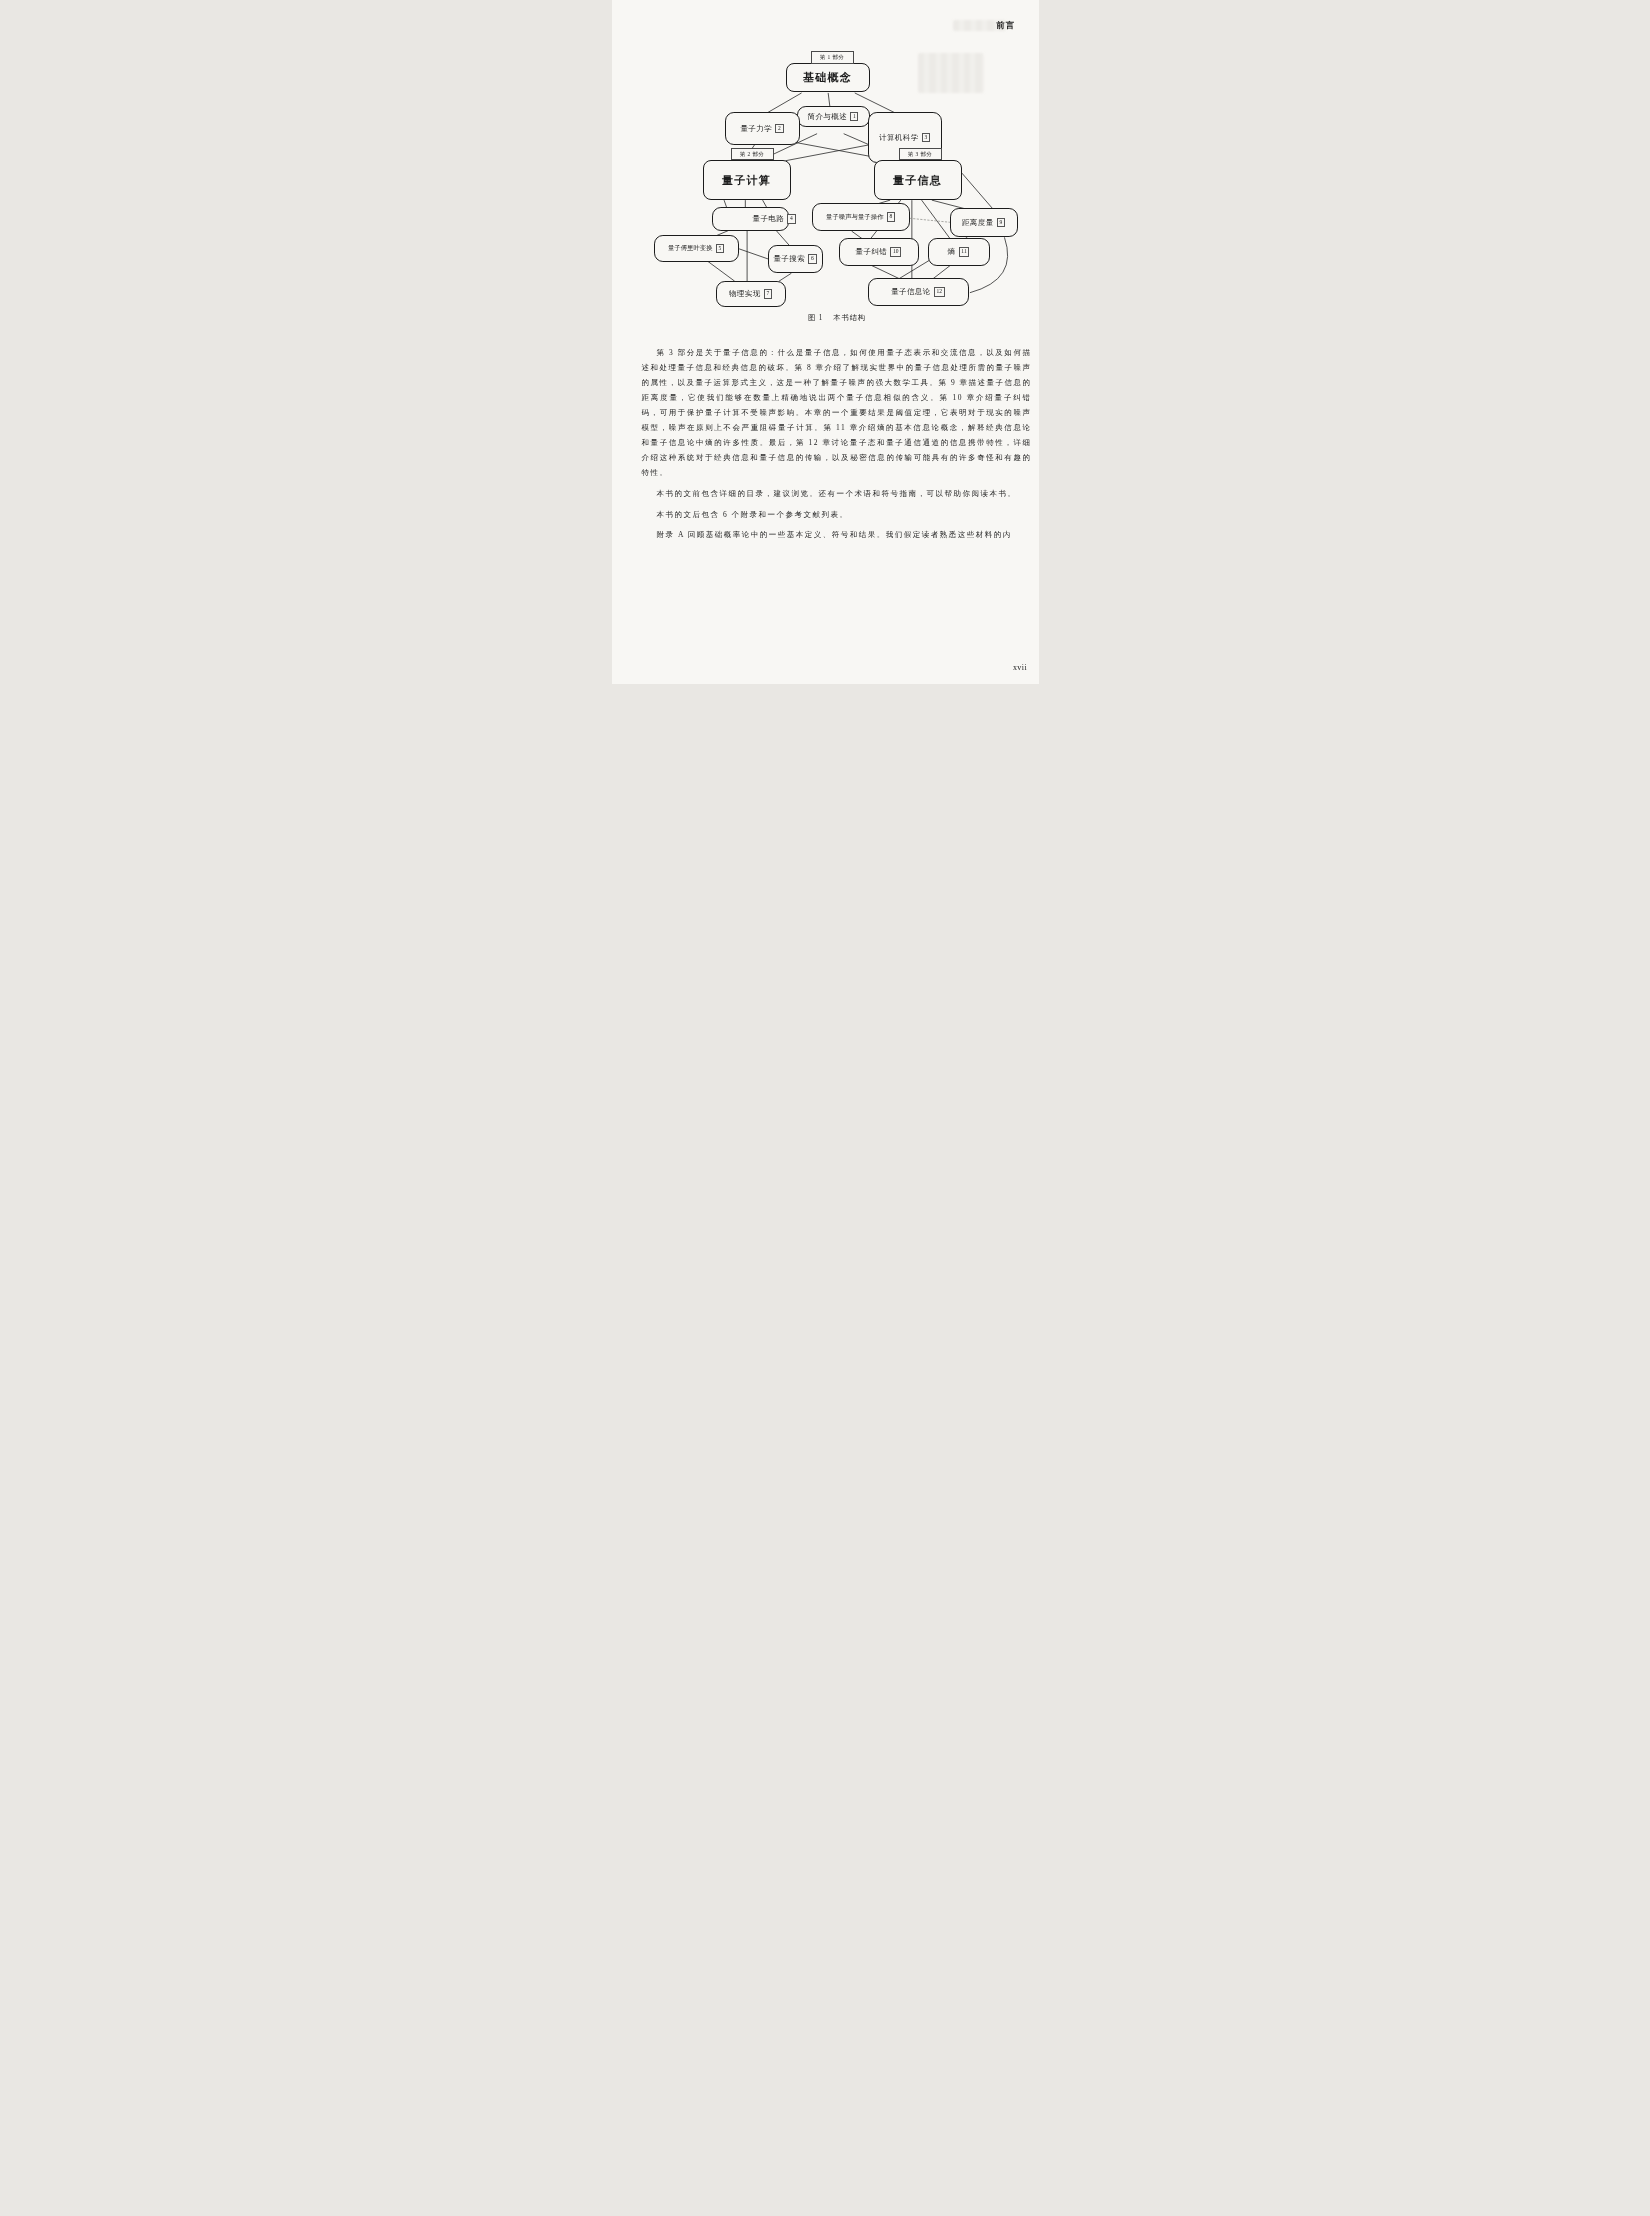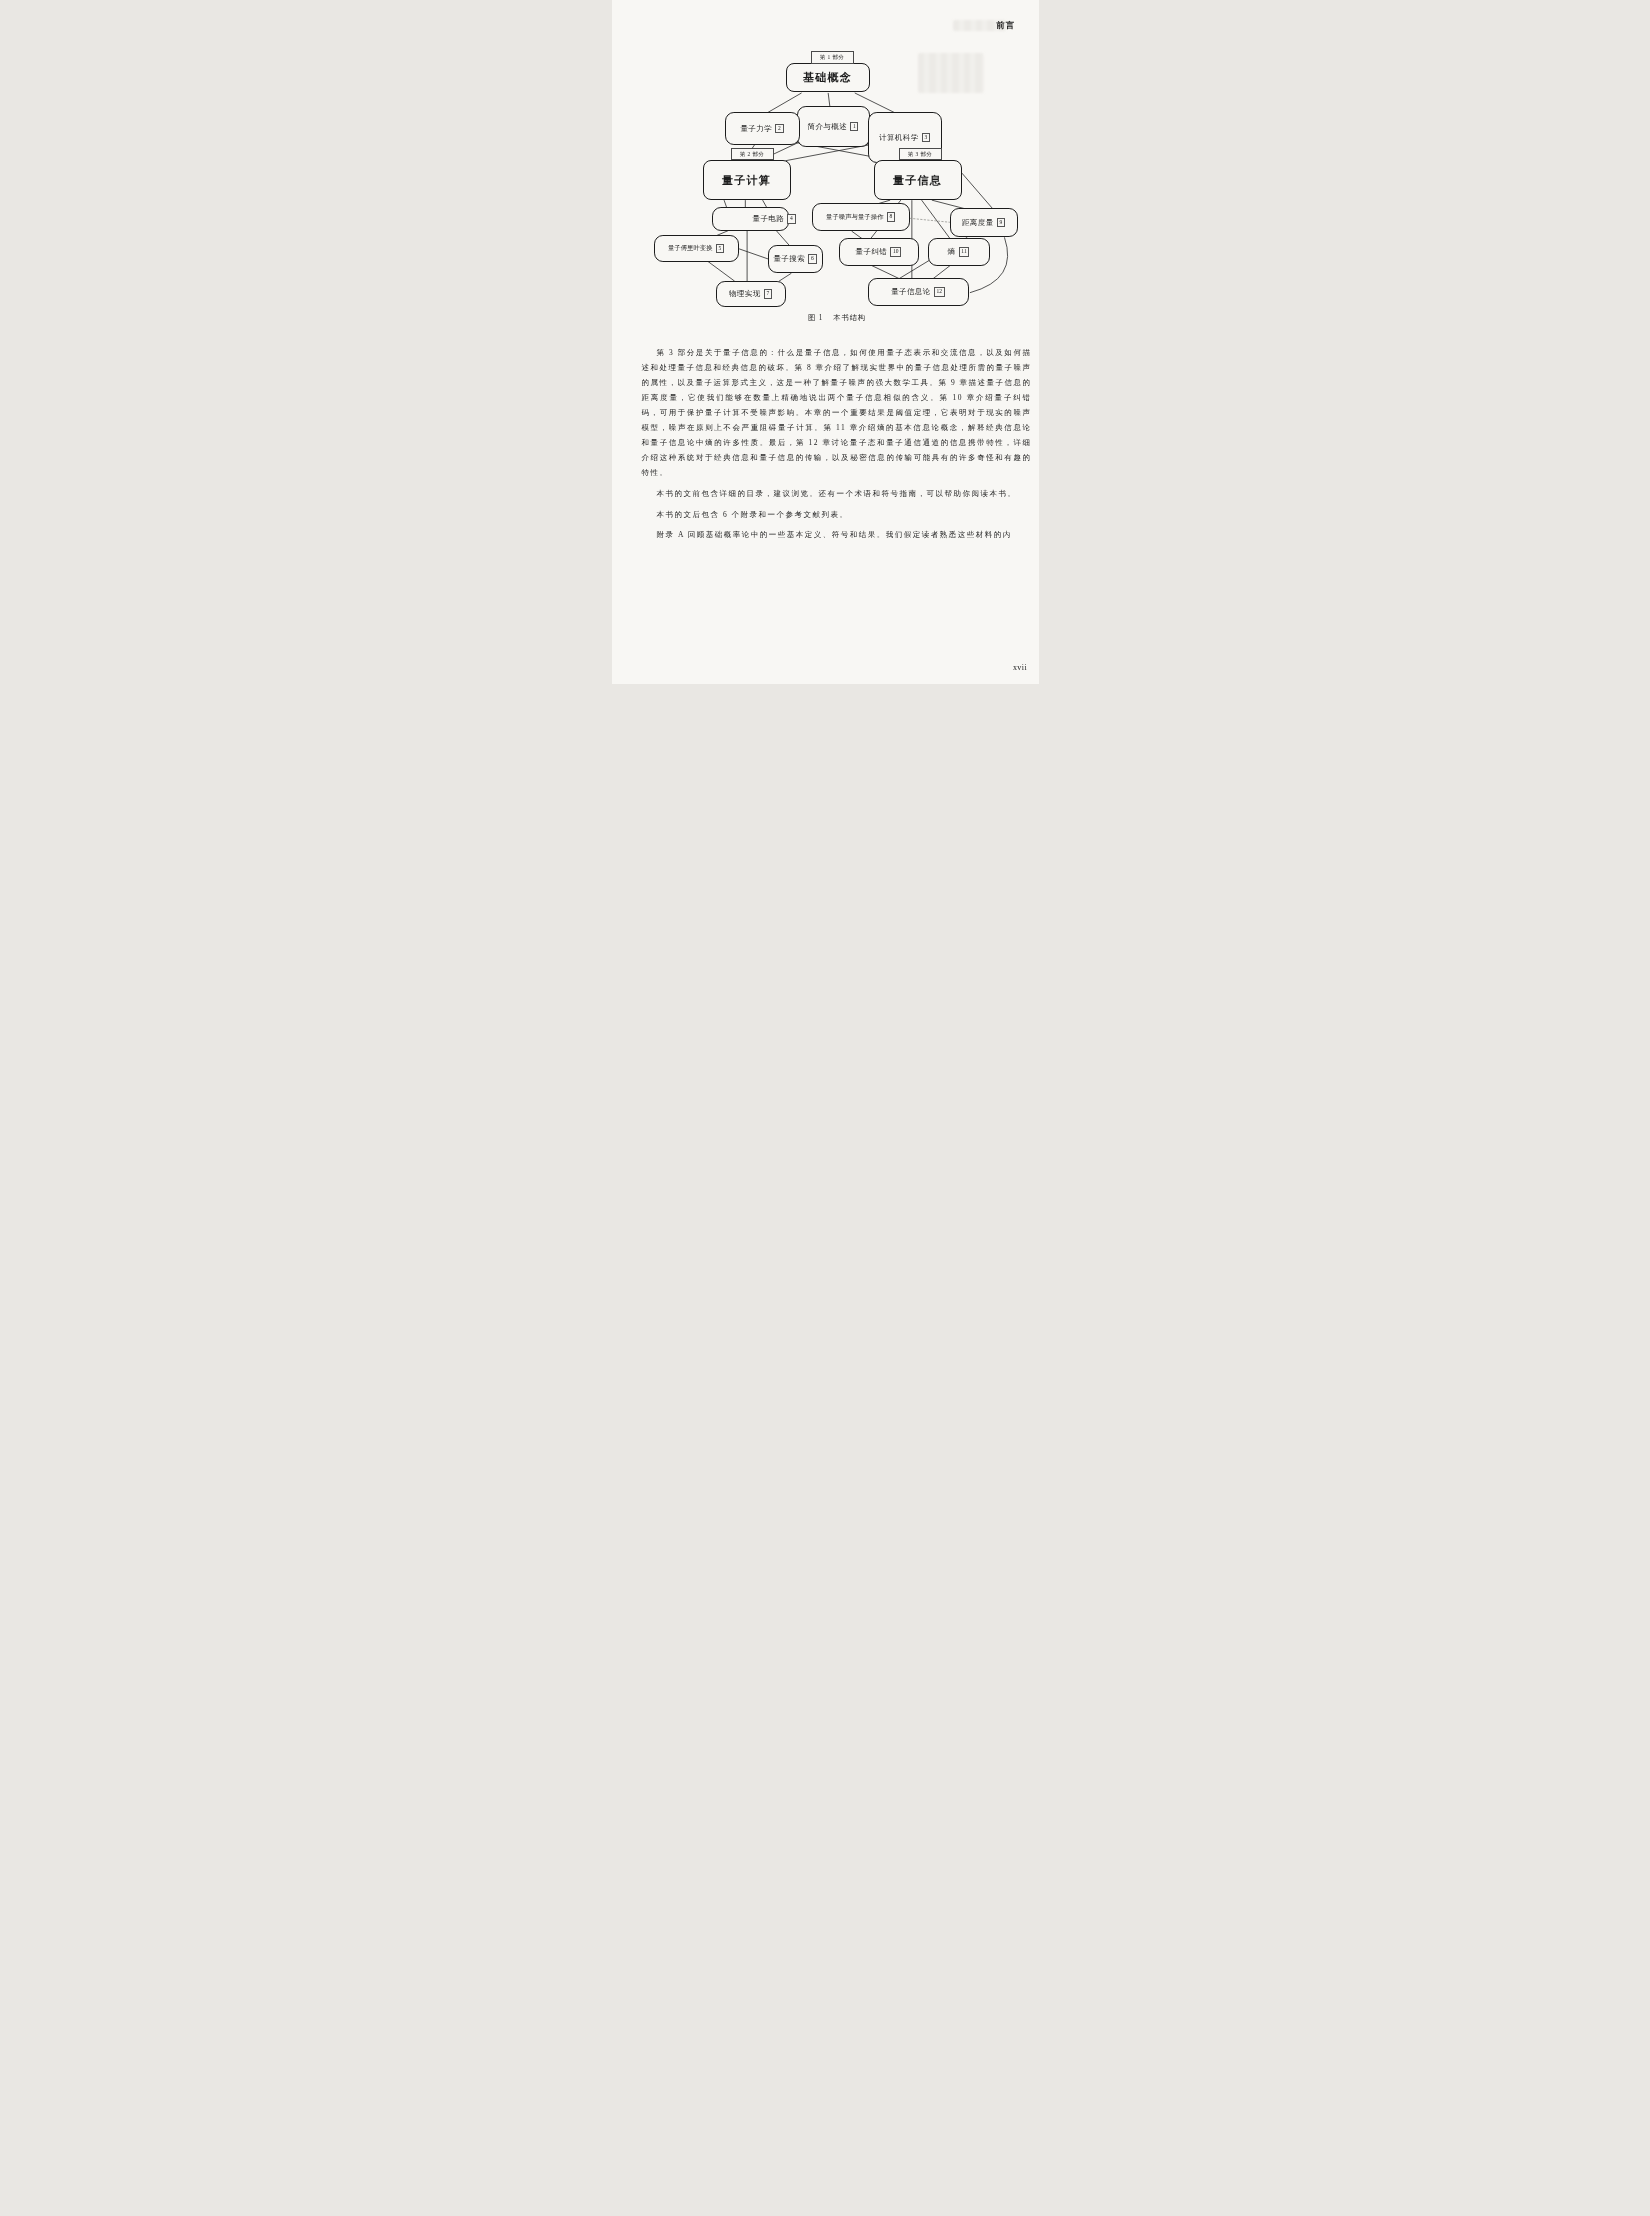--- a/index.html
+++ b/index.html
@@ -88,21 +88,21 @@
       </svg>
 
     <div class="ptag" style="left:199px;top:51px;width:43px;height:13px;">第 1 部分</div>
     <div class="ptag" style="left:119px;top:148px;width:43px;height:12.4px;">第 2 部分</div>
     <div class="ptag" style="left:287px;top:148px;width:43px;height:12.4px;">第 3 部分</div>
 
     <div id="nodes-layer">
         <div class="node big" style="left: 174px; top: 63px; width: 84px; height: 29px;">
           <span>基础概念</span>
         </div>
-        <div class="node" style="left: 185px; top: 106px; width: 73px; height: 41px;">
+        <div class="node" style="left: 185px; top: 106px; width: 73px; height: 21px;">
           <span>简介与概述</span>
           <span class="chapnum">1</span>
         </div>
         <div class="node" style="left: 113px; top: 112px; width: 75px; height: 33px;">
           <span>量子力学</span>
           <span class="chapnum">2</span>
         </div>
         <div class="node" style="left: 256px; top: 112px; width: 74px; height: 51px;">
           <span>计算机科学</span>
           <span class="chapnum">3</span>

